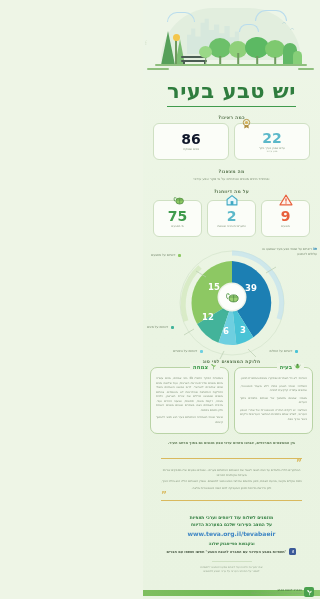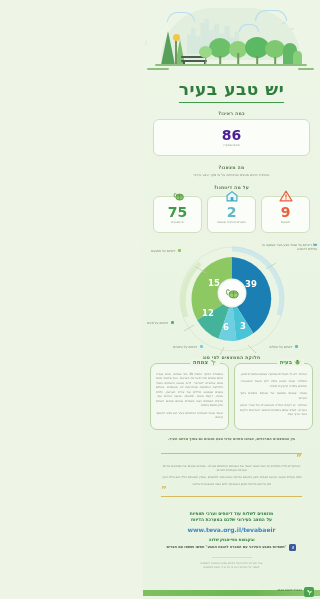--- a/index.html
+++ b/index.html
@@ -33,21 +33,21 @@
   .pine{position:absolute;bottom:13px;width:0;height:0;border-left:7px solid transparent;border-right:7px solid transparent;border-bottom:34px solid #56a05a;}
   .pine.s{border-left-width:5px;border-right-width:5px;border-bottom-width:26px;border-bottom-color:#7cbd72;}
   .bench{position:absolute;bottom:13px;left:38px;width:26px;height:11px;}
   .bench i{position:absolute;background:#4b5d53;display:block;}
   .lamp{position:absolute;bottom:13px;left:32px;width:2px;height:26px;background:#6f9a5f;}
   .lamp:before{content:"";position:absolute;top:-5px;left:-2.5px;width:7px;height:7px;border-radius:50%;background:#f3c64b;}
   .bush{position:absolute;bottom:13px;border-radius:50% 50% 0 0;}
 
   
   .title-wrap{text-align:center;margin-top:2px;}
-  .title{font-size:17px;font-weight:bold;color:#2f7d3e;letter-spacing:.5px;line-height:1.1;display:inline-block;padding-bottom:3px;border-bottom:1.6px solid #3f9b4c;}
+  .title{font-size:21px;font-weight:bold;color:#2f7d3e;letter-spacing:.5px;line-height:1.1;display:inline-block;padding-bottom:3px;border-bottom:1.6px solid #3f9b4c;}
 
   
   .sec-label{text-align:center;font-size:4.6px;font-weight:bold;color:#5e7a55;margin:8px 0 3px;letter-spacing:.2px;}
   .sec-sub{text-align:center;font-size:3.4px;color:#7d8f74;margin:3px 6px 0;line-height:1.5;}
 
   
   .cards{display:flex;justify-content:center;gap:5px;padding:0 10px;}
   .card{flex:1;background:#fbfdf8;border:1px solid #cfe0c3;border-radius:6px;
         padding:5px 2px 4px;text-align:center;position:relative;min-height:26px;
         display:flex;flex-direction:column;justify-content:center;}
@@ -153,24 +153,34 @@
     <div class="sidev">איור</div>
   </div>
 
   <div class="title-wrap">
     <div class="title">יש טבע בעיר</div>
   </div>
 
   <div class="sec-label">כמה ראינו?</div>
   <div class="cards">
 
-
-
-    <div class="card">
-      <div class="num" style="color:#4c1d95">86</div>
+    <div class="card">
+      <svg class="badge-ico" viewBox="0 0 24 24">
+        <circle cx="12" cy="10" r="7" fill="none" stroke="#b08d3c" stroke-width="2"></circle>
+        <circle cx="12" cy="10" r="3.5" fill="#d8b45c"></circle>
+        <path d="M8 16 L7 23 L12 20 L17 23 L16 16" fill="#b08d3c"></path>
+      </svg>
+      <div class="num" style="color:#5bb8c9">22</div>
+      <div class="cap">ערים שבהן נערך סקר</div>
+      <div class="cap2">טבע עירוני</div>
+    </div>
+
+
+    <div class="card">
+      <div class="num" style="color:#0f172a">86</div>
       <div class="cap">מינים שנסקרו</div>
     </div>
   </div>
 
   <div class="sec-label" style="margin-top:9px">מה מצאנו?</div>
   <div class="sec-sub">ובמיוחד מינים מוגנים ואנדמיים על פי סקר טבע עירוני</div>
 
   <div class="sec-label" style="margin-top:7px">על מה דיווחנו?</div>
   <div class="cards" style="margin-top:6px">
 

